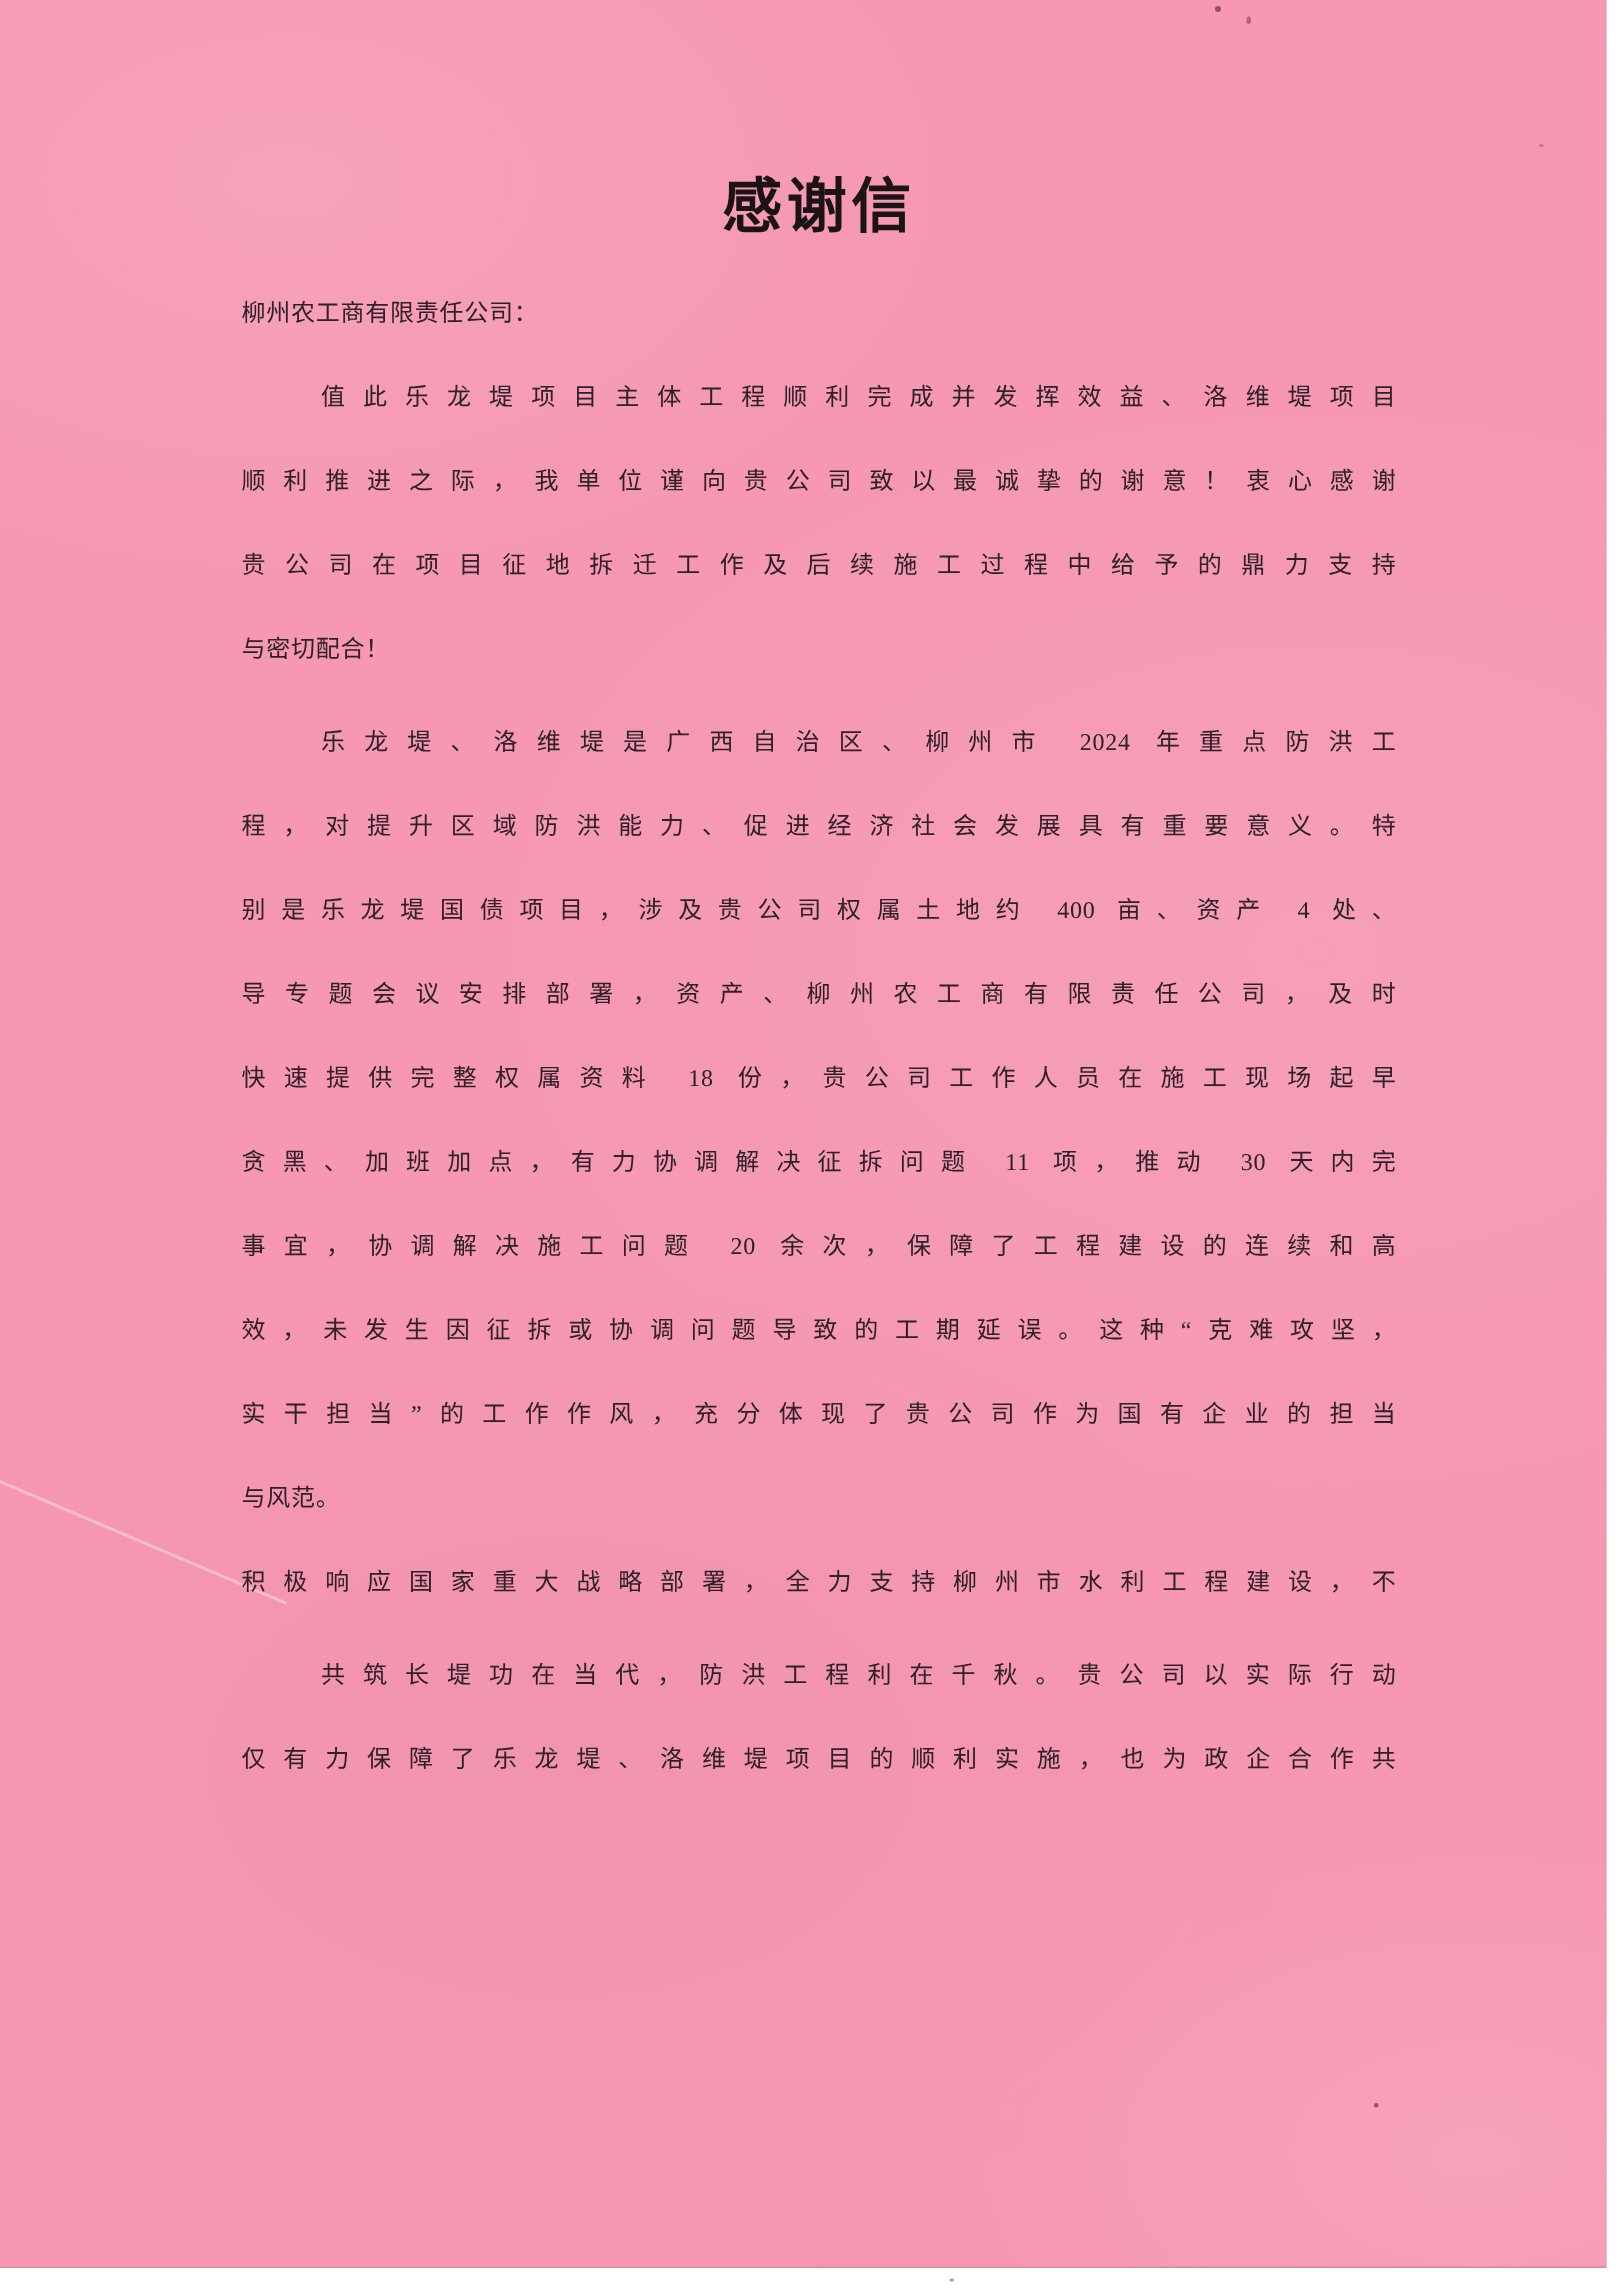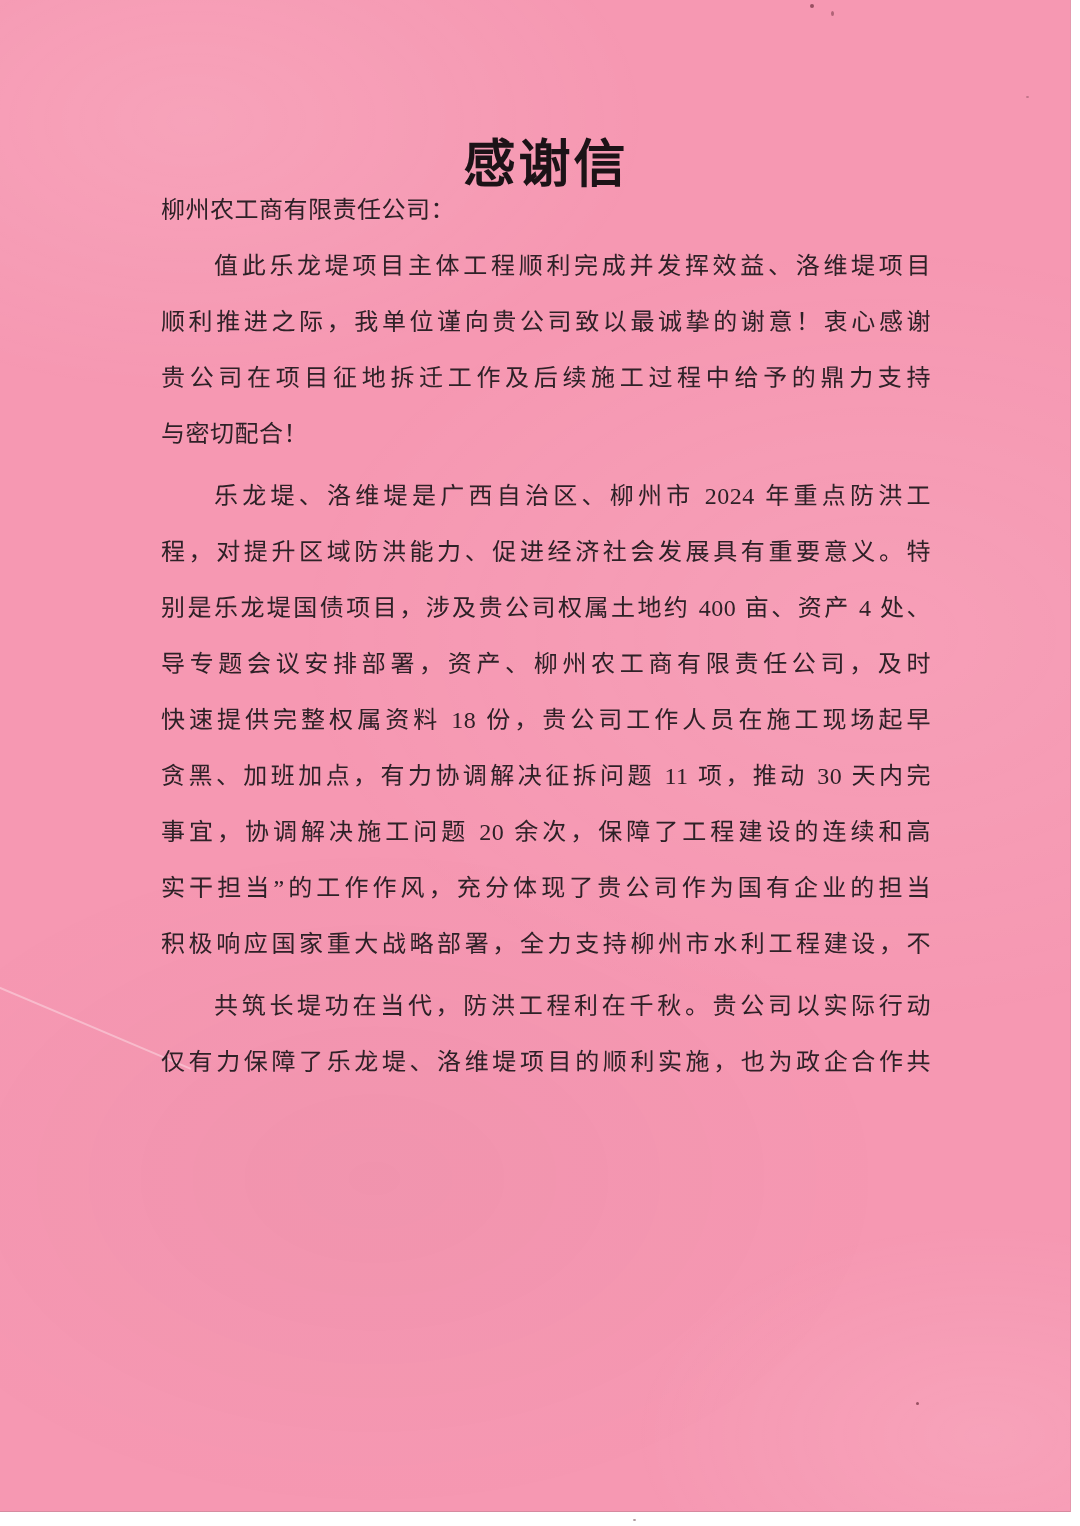--- a/index.html
+++ b/index.html
@@ -47,38 +47,38 @@
   }
   .speck { position: absolute; border-radius: 50%; }
   .speck.s1 { left: 810px; top: 4px;    width: 4px; height: 4px; background: rgba(120,55,70,0.75); }
   .speck.s2 { left: 831px; top: 11px;   width: 3px; height: 5px; background: rgba(130,65,80,0.6); }
   .speck.s3 { left: 916px; top: 1402px; width: 3px; height: 3px; background: rgba(110,45,60,0.7); }
   .speck.s4 { left: 633px; top: 1519px; width: 3px; height: 2px; background: rgba(150,125,130,0.8); }
   .speck.s5 { left: 1026px; top: 96px;  width: 3px; height: 2px; background: rgba(140,80,95,0.5); }
 
   .title {
     position: absolute;
-    left: 161px; top: 122px;
+    left: 161px; top: 105px;
     width: 770px;
     text-align: center;
-    font-size: 52px;
+    font-size: 40px;
     font-weight: bold;
     letter-spacing: 3px;
     color: var(--title-color);
   }
   .letter-body {
     position: absolute;
     left: 161px; top: 182px;
     width: 770px;
     color: var(--text-color);
   }
   .line {
     height: 56px;
     line-height: 56px;
-    font-size: 24px;
+    font-size: 16px;
     letter-spacing: 0.5px;
     text-align: justify;
     text-align-last: justify;
     overflow: hidden;
     white-space: nowrap;
   }
   .line.short  { text-align-last: left; }
   .line.indent { text-indent: 53px; }
   .line.pstart { margin-top: 6px; }
 </style>
@@ -98,21 +98,23 @@
         <div class="line">顺利推进之际，我单位谨向贵公司致以最诚挚的谢意！衷心感谢</div>
         <div class="line">贵公司在项目征地拆迁工作及后续施工过程中给予的鼎力支持</div>
         <div class="line short">与密切配合！</div>
         <div class="line indent pstart">乐龙堤、洛维堤是广西自治区、柳州市 2024 年重点防洪工</div>
         <div class="line">程，对提升区域防洪能力、促进经济社会发展具有重要意义。特</div>
         <div class="line">别是乐龙堤国债项目，涉及贵公司权属土地约 400 亩、资产 4 处、</div>
         <div class="line">导专题会议安排部署，资产、柳州农工商有限责任公司，及时</div>
         <div class="line">快速提供完整权属资料 18 份，贵公司工作人员在施工现场起早</div>
         <div class="line">贪黑、加班加点，有力协调解决征拆问题 11 项，推动 30 天内完</div>
         <div class="line">事宜，协调解决施工问题 20 余次，保障了工程建设的连续和高</div>
+        <div class="line">效，未发生因征拆或协调问题导致的工期延误。这种“克难攻坚，</div>
         <div class="line">实干担当”的工作作风，充分体现了贵公司作为国有企业的担当</div>
+        <div class="line short">与风范。</div>
         <div class="line">积极响应国家重大战略部署，全力支持柳州市水利工程建设，不</div>
         <div class="line indent pstart">共筑长堤功在当代，防洪工程利在千秋。贵公司以实际行动</div>
         <div class="line">仅有力保障了乐龙堤、洛维堤项目的顺利实施，也为政企合作共</div>
       </div>
 
     <div class="speck s1"></div>
     <div class="speck s2"></div>
     <div class="speck s3"></div>
     <div class="speck s5"></div>
   </div>

